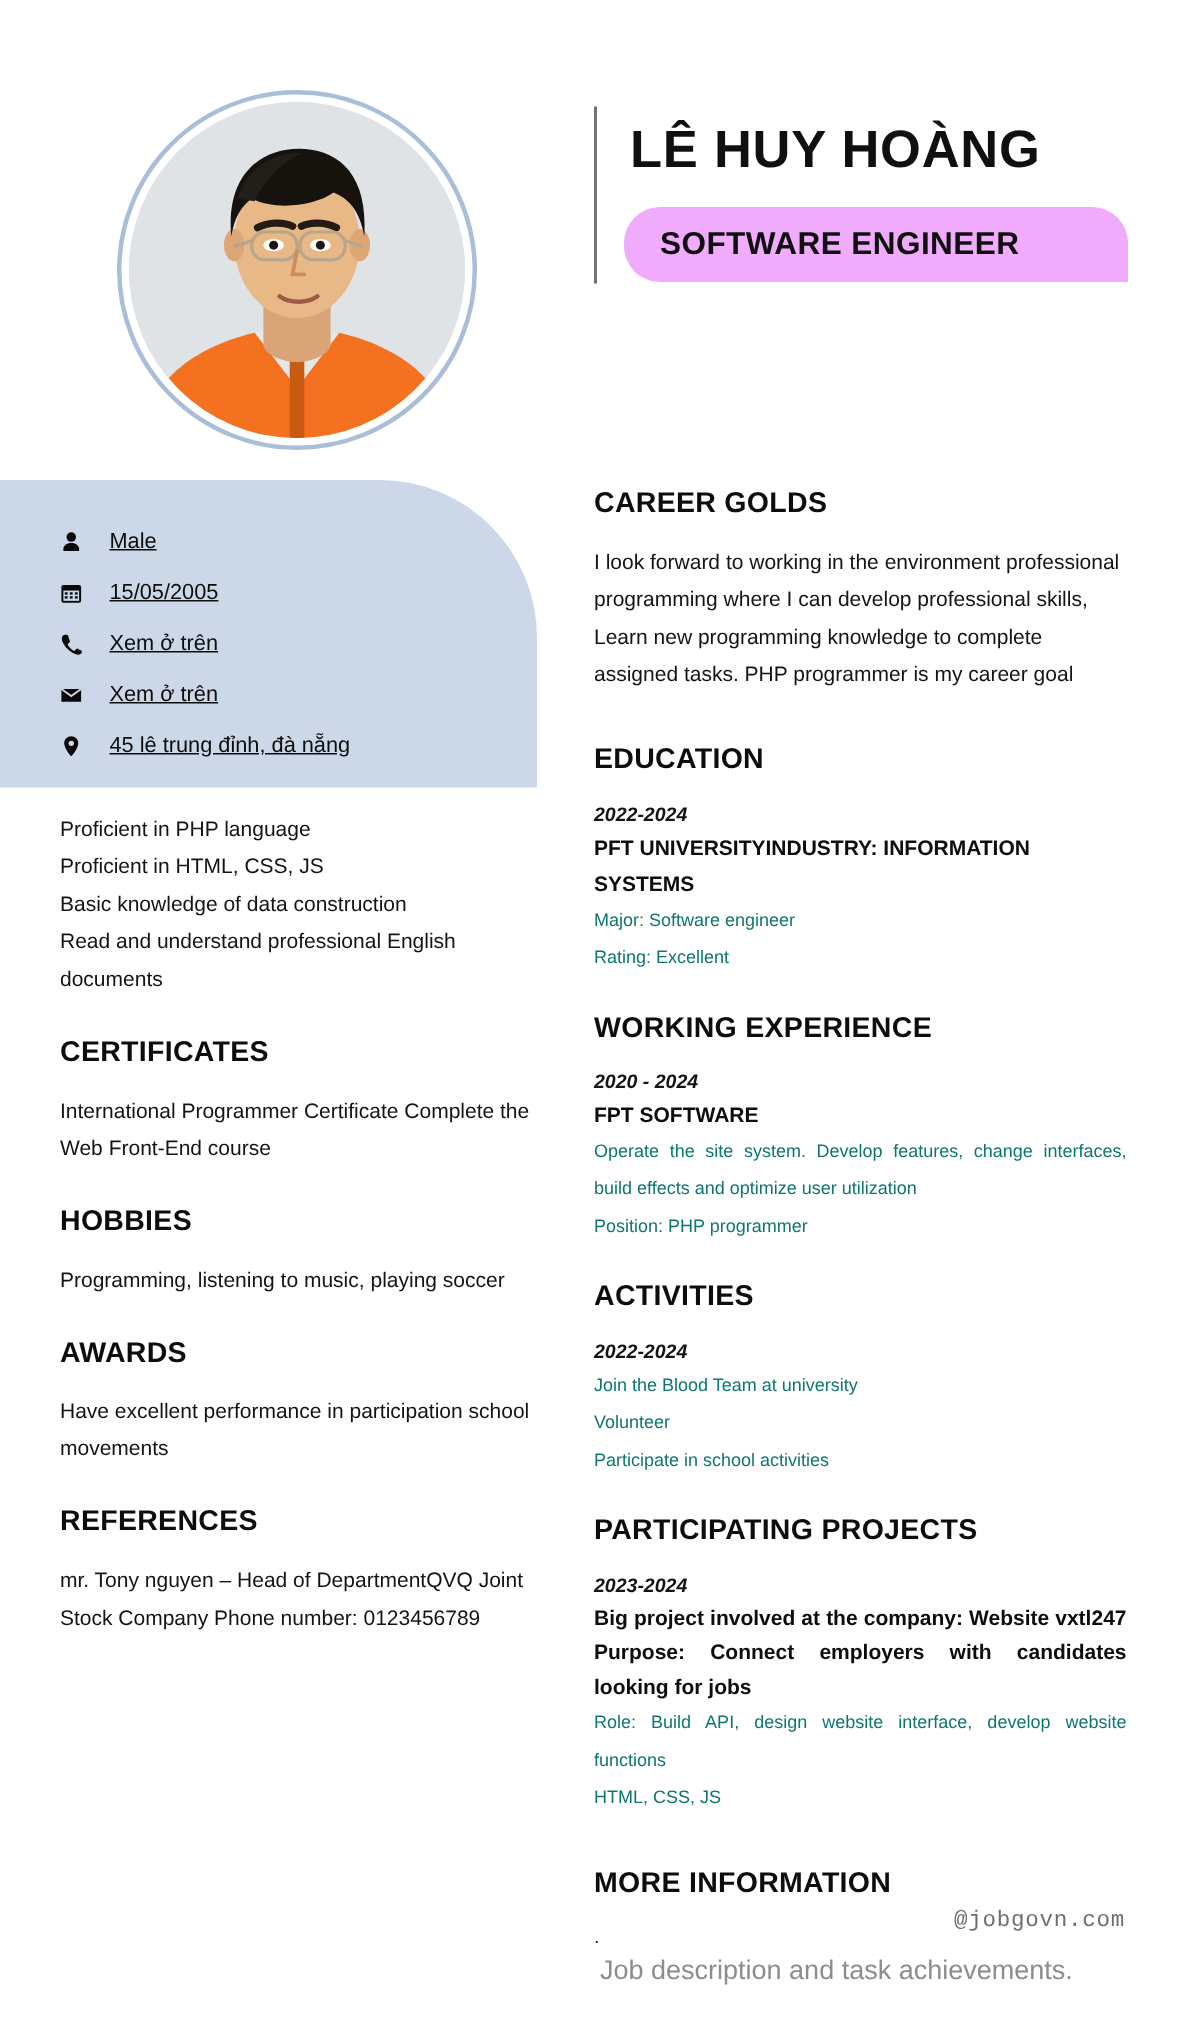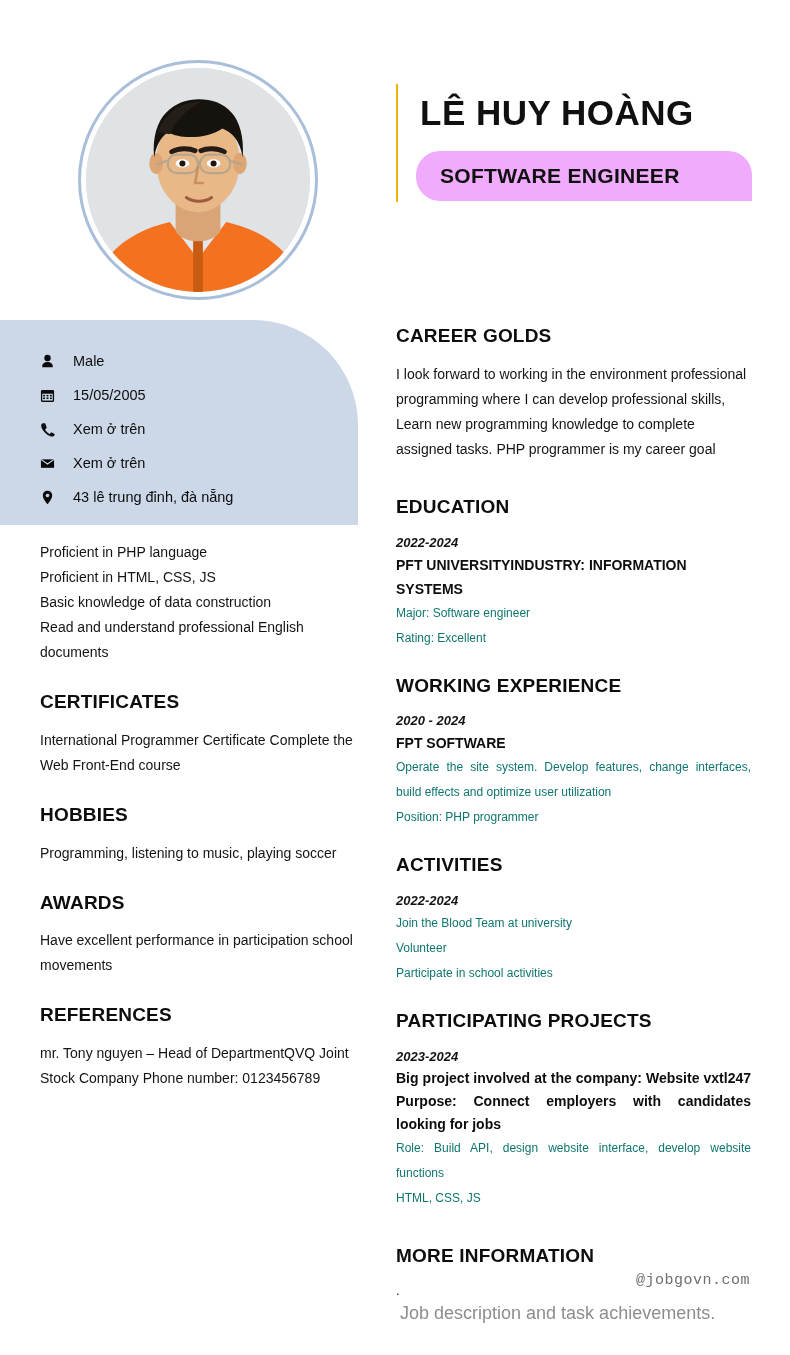--- a/index.html
+++ b/index.html
@@ -49,24 +49,24 @@
     height: 100%;
     border-radius: 50%;
     overflow: hidden;
     background: #dfe3e6;
     position: relative;
   }
 
   .name-block {
     position: absolute;
     left: 396px;
-    top: 84px;
+    top: 71px;
     width: 380px;
     height: 118px;
-    border-left: 2px solid #eab308;
+    border-left: 2px solid #737373;
   }
 
   .name-text {
     position: absolute;
     left: 22px;
     top: 9px;
     font-size: 35px;
     font-weight: bold;
     letter-spacing: 0.5px;
     color: #101010;
@@ -97,20 +97,21 @@
   
   .contact-panel {
     position: absolute;
     left: 0;
     top: 320px;
     width: 358px;
     height: 205px;
     background: #ccd8e8;
     border-radius: 0 105px 0 0;
     padding: 24px 0 12px 40px;
+    text-decoration: underline;
   }
 
   .contact-row {
     display: flex;
     align-items: center;
     height: 34px;
     margin-bottom: 0px;
   }
 
   .contact-icon {
@@ -336,21 +337,21 @@
       <span class="contact-text">Xem ở trên</span>
     </div>
 
     <div class="contact-row">
       <span class="contact-icon">
         <svg width="15" height="15" viewBox="0 0 16 16" fill="currentColor">
             <path d="M8 .9C5.2.9 3 3.1 3 5.9c0 3.5 4.3 8.6 4.5 8.8.3.3.7.3 1 0 .2-.2 4.5-5.3 4.5-8.8 0-2.8-2.2-5-5-5z"></path>
             <circle cx="8" cy="5.9" r="1.9" fill="#ccd8e8"></circle>
           </svg>
       </span>
-      <span class="contact-text">43 lê trung đỉnh, đà nẵng</span>
+      <span class="contact-text">45 lê trung đỉnh, đà nẵng</span>
     </div>
   </div>
 
   <div class="col-left">
 
     <div class="sec-block">
       <div class="body-text">Proficient in PHP language</div>
       <div class="body-text">Proficient in HTML, CSS, JS</div>
       <div class="body-text">Basic knowledge of data construction</div>
       <div class="body-text">Read and understand professional English documents</div>

